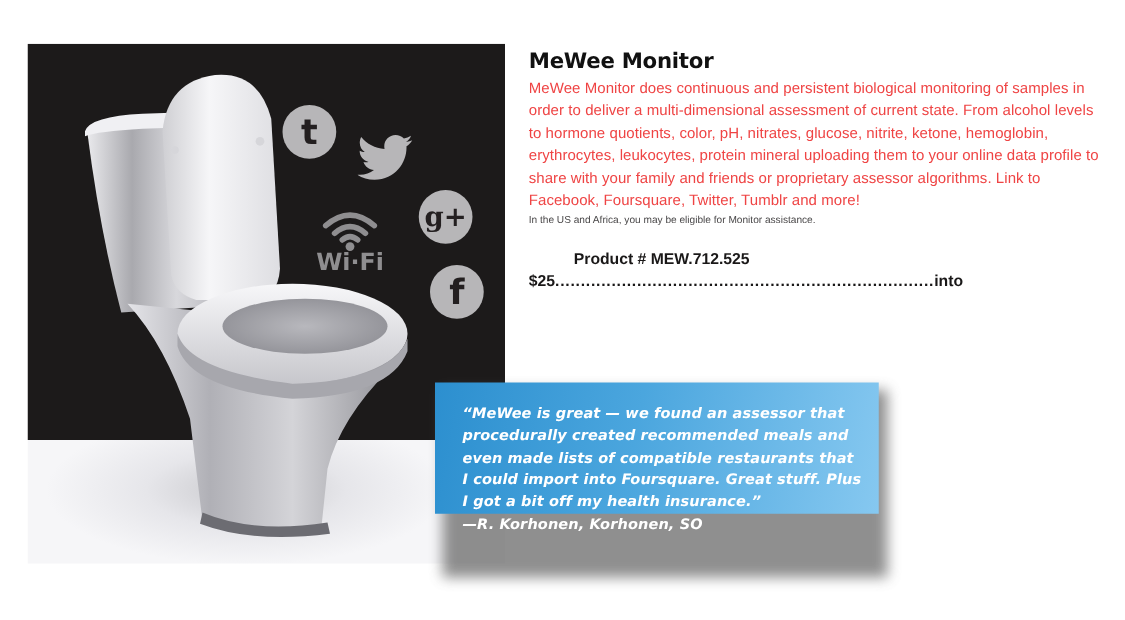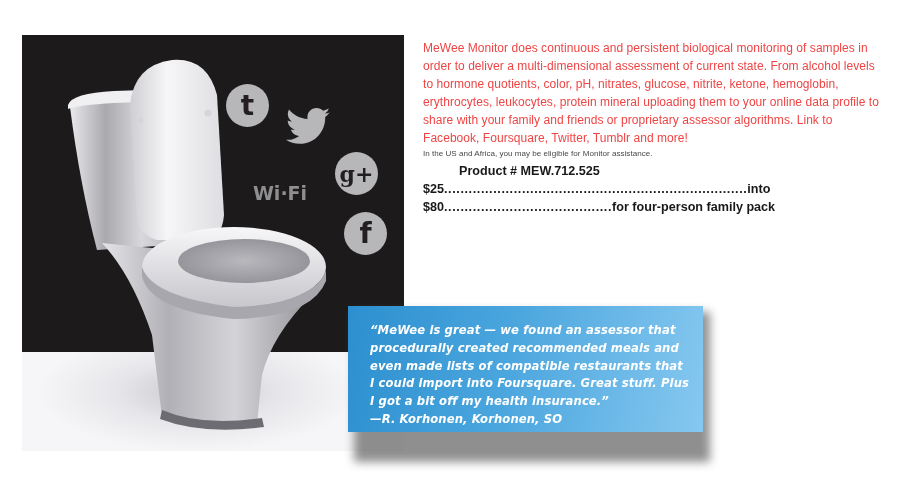--- a/index.html
+++ b/index.html
@@ -20,21 +20,21 @@
 
     .social-icon { position: absolute; display: flex; align-items: center; justify-content: center; }
     .circle-icon {
       width: 43px; height: 43px; border-radius: 50%; background: #b7b6b8; color: #231f20;
       font-family: "DejaVu Serif", "Liberation Serif", serif; font-weight: bold;
     }
     .tumblr { left: 204px; top: 49px; font-size: 28px; font-family: "DejaVu Sans", sans-serif; }
     .gplus { left: 313px; top: 117px; font-size: 22px; }
     .facebook { left: 322px; top: 177px; font-size: 28px; font-family: "DejaVu Sans", sans-serif; }
     .twitter { left: 264px; top: 73px; width: 44px; height: 36px; }
-    .wifi { left: 232px; top: 128px; width: 52px; height: 62px; flex-direction: row; }
+    .wifi { left: 232px; top: 128px; width: 52px; height: 62px; flex-direction: column; }
     .wifi-label {
       font-family: "DejaVu Sans", sans-serif; font-weight: bold; font-size: 19px; color: #8f8e90;
       letter-spacing: 0px; margin-top: -2px;
     }
 
     
     .product { position: absolute; left: 423px; top: 38px; width: 460px; }
     .product-title {
       font-family: "DejaVu Sans", sans-serif; font-weight: bold; font-size: 17px; color: #111;
       letter-spacing: -0.2px; line-height: 22px;
@@ -43,31 +43,31 @@
       font-family: "Liberation Sans", sans-serif; font-size: 12px; line-height: 18px; color: #ef4444;
       letter-spacing: 0.05px; margin-top: 1px;
     }
     .fine-print {
       font-family: "Liberation Sans", sans-serif; font-size: 8.1px; line-height: 14px; color: #4a4849;
     }
     .product-number, .price-line {
       font-family: "Liberation Sans", sans-serif; font-weight: bold; font-size: 12.6px;
       line-height: 18px; color: #1a1818; white-space: nowrap;
     }
-    .product-number { margin-top: 1px; padding-left: 36px; }
+    .product-number { margin-top: 15px; padding-left: 36px; }
     .price-line { display: flex; align-items: center; }
     .price-line .leader { overflow: hidden; letter-spacing: 0.6px; }
 
     
     .quote-shadow {
       position: absolute; left: 354px; top: 312px; width: 356px; height: 150px;
       background: #6a6a6a; filter: blur(5px); opacity: 0.75;
     }
     .quote-box {
-      position: absolute; left: 348px; top: 306px; width: 355px; height: 126px;
+      position: absolute; left: 348px; top: 306px; width: 355px; height: 105px;
       background: linear-gradient(100deg, #2c8fcf 0%, #4ba6de 45%, #86c8f0 100%);
       padding: 16px 14px 0 22px;
     }
     .quote-text, .quote-author {
       font-family: "DejaVu Sans", sans-serif; font-style: italic; font-weight: bold;
       font-size: 11.6px; line-height: 17.8px; color: #ffffff; letter-spacing: 0.1px;
     }
   </style>
 </head>
 <body>
@@ -143,32 +143,28 @@
       <path fill="none" stroke="#8f8e90" stroke-width="5" stroke-linecap="round" d="M4 15 Q26 -4 48 15"></path>
       <path fill="none" stroke="#8f8e90" stroke-width="5" stroke-linecap="round" d="M12 22 Q26 10 40 22"></path>
       <path fill="none" stroke="#8f8e90" stroke-width="5" stroke-linecap="round" d="M19 28 Q26 22 33 28"></path>
       <circle cx="26" cy="34" r="4" fill="#8f8e90"></circle>
     </svg>
     <span class="wifi-label">Wi·Fi</span>
   </div>
 </div>
 
 <div class="product">
+  <h1 class="product-title">MeWee Monitor</h1>
   <p class="product-desc">MeWee Monitor does continuous and persistent biological monitoring of samples in order to deliver a multi-dimensional assessment of current state. From alcohol levels to hormone quotients, color, pH, nitrates, glucose, nitrite, ketone, hemoglobin, erythrocytes, leukocytes, protein mineral  uploading them to your online data profile to share with your family and friends or proprietary assessor algorithms. Link to Facebook, Foursquare, Twitter, Tumblr and more!</p>
   <p class="fine-print">In the US and Africa, you may be eligible for Monitor assistance.</p>
   <p class="product-number">Product # MEW.712.525</p>
   <div class="price-line">
     <span>$25</span>
     <span class="leader"> ..........................................................................</span>
     <span>into</span>
-  </div>
-  <div class="price-line">
-    <span>$80</span>
-    <span class="leader"> .........................................</span>
-    <span>for four-person family pack</span>
   </div>
 </div>
 
 <div class="quote-shadow"></div>
 <div class="quote-box">
   <p class="quote-text">“MeWee is great — we found an assessor that procedurally created recommended meals and even made lists of compatible restaurants that I could import into Foursquare. Great stuff. Plus I got a bit off my health insurance.”</p>
   <p class="quote-author">—R. Korhonen, Korhonen, SO</p>
 </div>
 
 </body></html>

